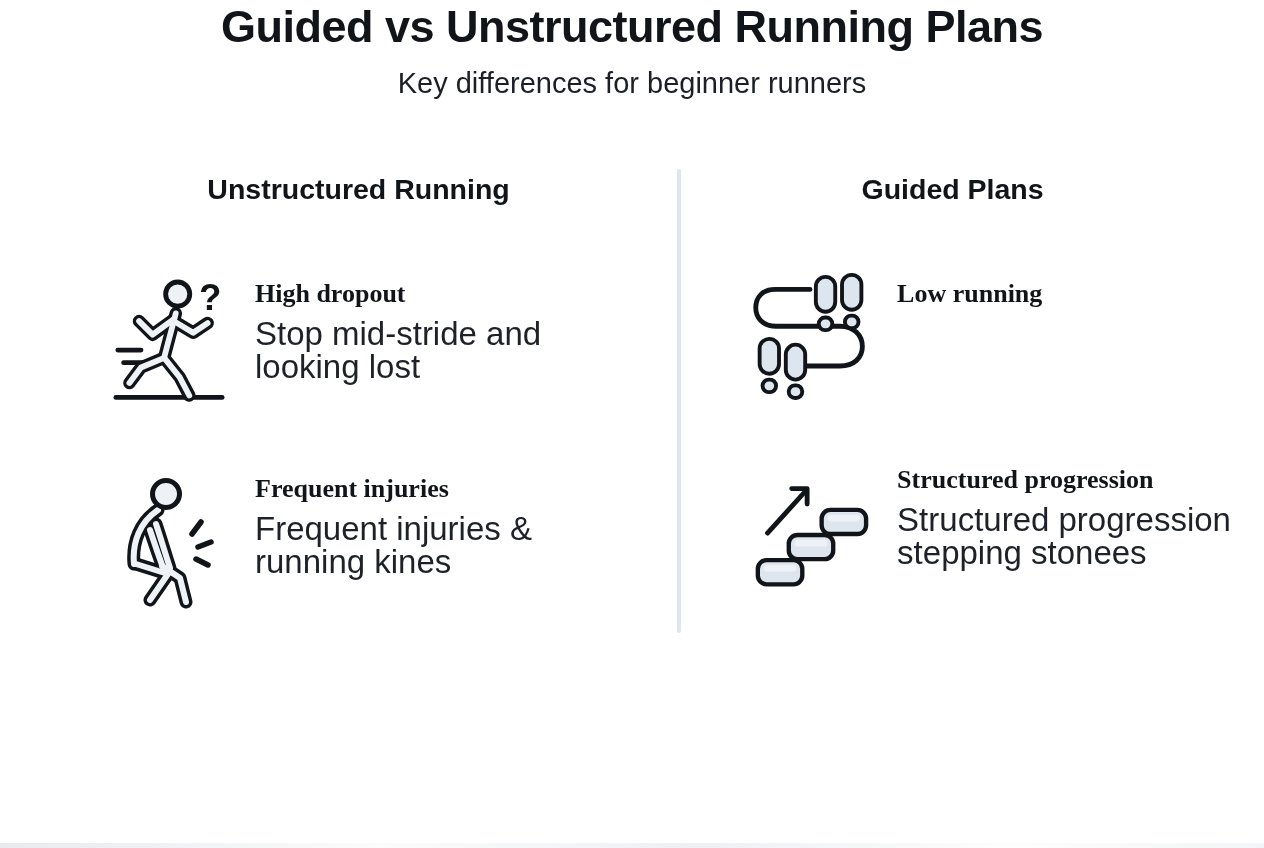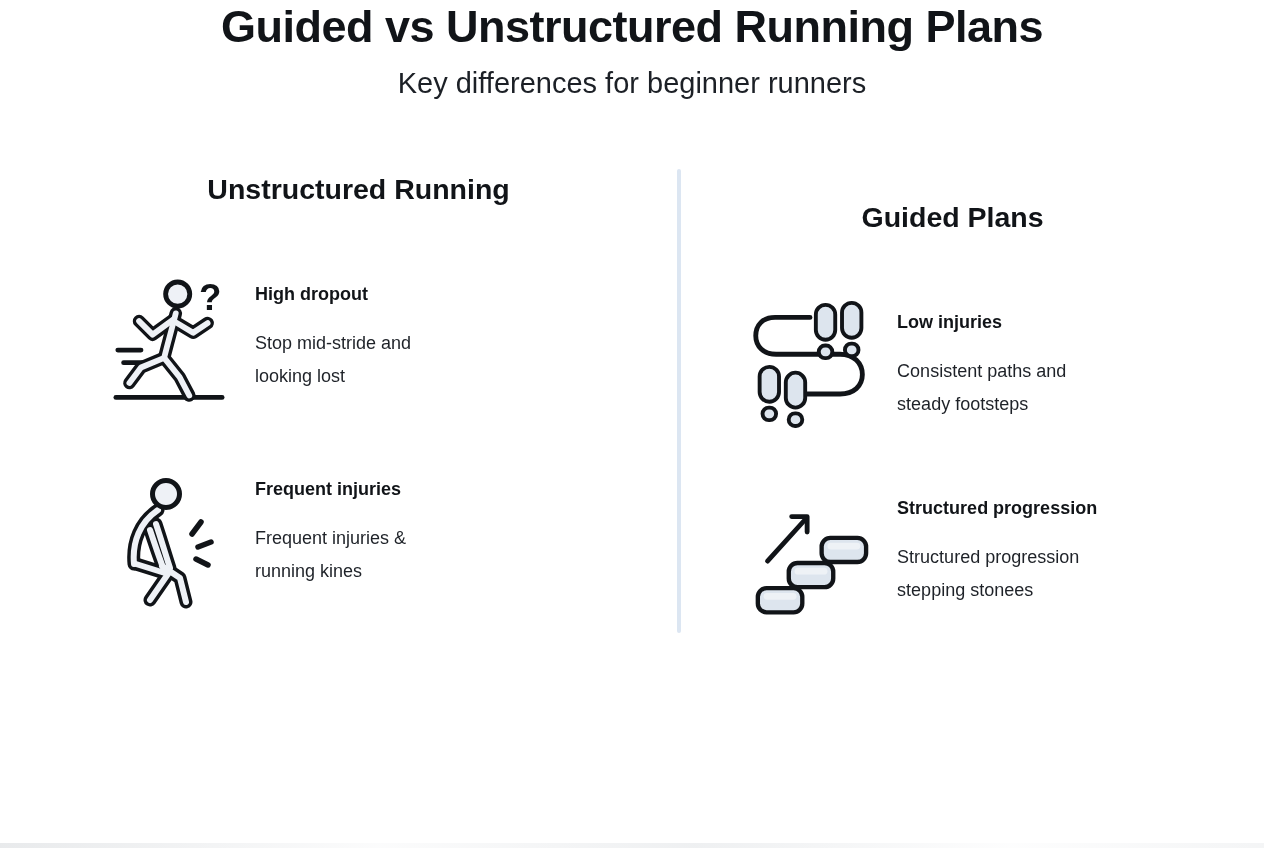--- a/index.html
+++ b/index.html
@@ -52,48 +52,49 @@
   }
   .col-heading {
     margin: 0;
     font-size: 28.5px;
     line-height: 40px;
     font-weight: 700;
     text-align: center;
     color: var(--ink, #111418);
   }
   .col--left .col-heading { padding-left: 40px; }
-  .col--right .col-heading { padding-right: 40px; margin-top: 28px; }
+  .col--right .col-heading { padding-right: 40px; }
   .item {
     display: flex;
     align-items: flex-start;
     gap: 20px;
   }
   .item--first { margin-top: 60px; }
   .item--second { margin-top: 55px; }
   .col--left .item { margin-left: 103px; }
   .col--right .item { margin-left: 64px; }
   .item-icon {
     flex: 0 0 auto;
     width: 132px;
     display: flex;
     justify-content: center;
   }
   .item-icon svg { display: block; }
   .icon-steps-wrap { padding-top: 22px; }
   .item-text { padding-top: 8px; }
   .item-title {
-    font-size: 18px;
+    font-size: 26px;
     line-height: 34px;
     font-weight: 700;
     color: var(--ink, #111418);
+    font-family: Liberation Serif, serif;
   }
   .item-desc {
-    margin-top: 16px;
-    font-size: 18px;
+    margin-top: 6px;
+    font-size: 33px;
     line-height: 33px;
     font-weight: 400;
     color: var(--desc, #1e2228);
     white-space: pre-line;
   }
   .bottom-artifact {
     position: absolute;
     left: 0;
     bottom: 0;
     width: 100%;
@@ -198,23 +199,21 @@
               <rect x="97" y="6" width="20" height="36" rx="10"></rect>
               <rect x="100" y="48" width="14" height="13" rx="6.5"></rect>
               <rect x="12" y="72" width="20" height="36" rx="10"></rect>
               <rect x="15" y="114" width="14" height="13" rx="6.5"></rect>
               <rect x="39" y="78" width="20" height="36" rx="10"></rect>
               <rect x="42" y="120" width="14" height="13" rx="6.5"></rect>
             </g>
           </svg>
         </div>
         <div class="item-text">
-          <div class="item-title">Low injuries</div>
-          <div class="item-desc">Consistent paths and
-steady footsteps</div>
+          <div class="item-title">Low running</div>
         </div>
       </div>
 
       <div class="item item--second">
         <div class="item-icon icon-steps-wrap">
           <svg width="126" height="116" viewBox="0 0 130 120" aria-hidden="true">
             <g stroke="var(--ink)" stroke-width="5" stroke-linecap="round" stroke-linejoin="round" fill="none">
               <path d="M20 58 L59 15"></path>
               <path d="M45 12 H61 V28"></path>
             </g>

